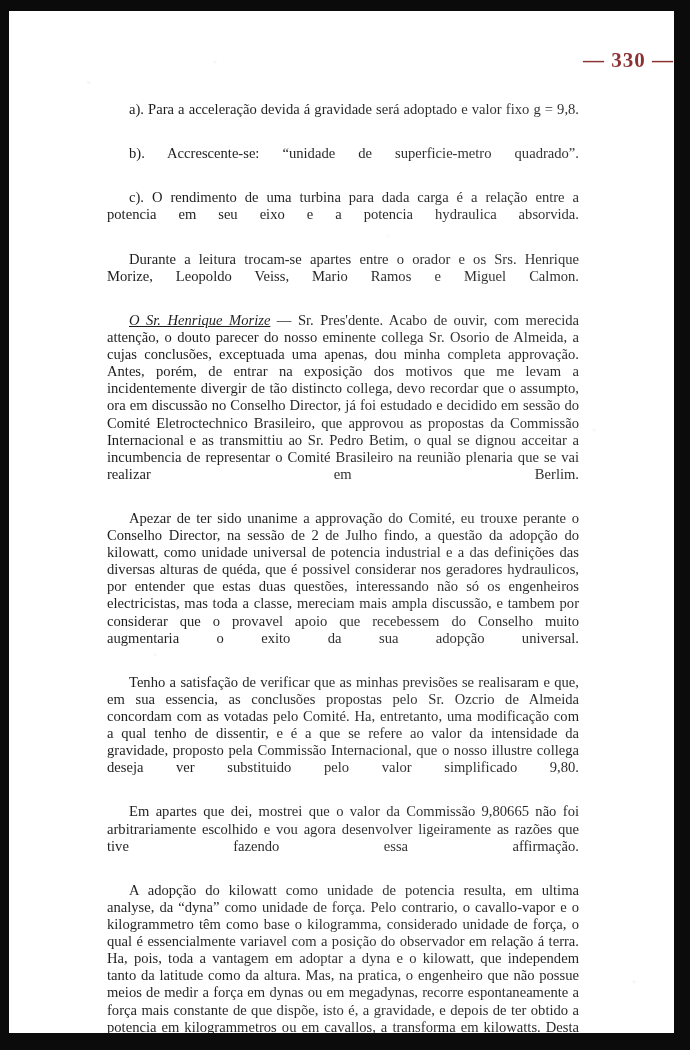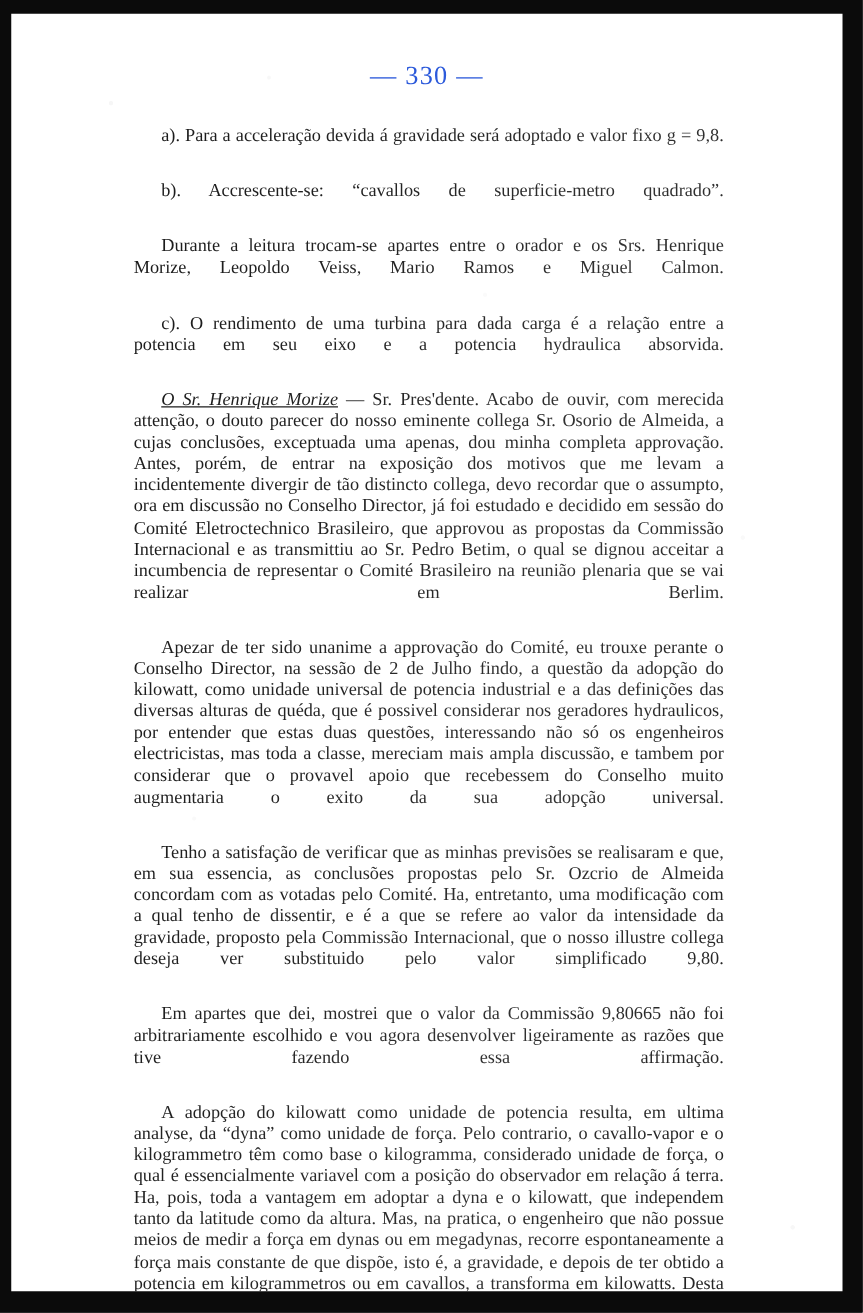--- a/index.html
+++ b/index.html
@@ -47,25 +47,25 @@
       radial-gradient(circle at 73% 78%, rgba(0,0,0,0.026) 0 1.3px, transparent 2px),
       radial-gradient(circle at 41% 91%, rgba(0,0,0,0.020) 0 1px, transparent 2px),
       radial-gradient(circle at 94% 95%, rgba(0,0,0,0.030) 0 1.5px, transparent 2px);
   }
 
   .folio {
     position: absolute;
     top: 37px;
     left: 0;
     width: 665px;
-    text-align: center;
+    text-align: right;
     font-size: 21px;
     letter-spacing: 1px;
-    color: #1d4ed8;
-    font-weight: 400;
+    color: #7f1d1d;
+    font-weight: 700;
     font-family: "Liberation Serif", "DejaVu Serif", serif;
   }
 
   .text-column {
     position: absolute;
     left: 88px;
     top: 80px;
     width: 492px;
   }
 
@@ -118,25 +118,25 @@
   <div class="page-sheet">
 
     <div class="paper-noise"></div>
 
     <div class="folio">— 330 —</div>
 
     <div class="text-column">
 
       <p class="para indent">a). Para a acceleração devida á gravidade será adoptado e valor fixo g = 9,8.</p>
 
-      <p class="para indent">b). Accrescente-se: “cavallos de superficie-metro quadrado”.</p>
+      <p class="para indent">b). Accrescente-se: “unidade de superficie-metro quadrado”.</p>
+
+      <p class="para indent">c). O rendimento de uma turbina para dada carga é a relação entre a potencia em seu eixo e a potencia hydraulica absorvida.</p>
 
       <p class="para indent">Durante a leitura trocam-se apartes entre o orador e os Srs. Henrique Morize, Leopoldo Veiss, Mario Ramos e Miguel Calmon.</p>
-
-      <p class="para indent">c). O rendimento de uma turbina para dada carga é a relação entre a potencia em seu eixo e a potencia hydraulica absorvida.</p>
 
       <p class="para indent"><em class="name">O Sr. Henrique Morize</em><span> — Sr. Pres'dente. Acabo de ouvir, com merecida attenção, o douto parecer do nosso eminente collega Sr. Osorio de Almeida, a cujas conclusões, exceptuada uma apenas, dou minha completa approvação. Antes, porém, de entrar na exposição dos motivos que me levam a incidentemente divergir de tão distincto collega, devo recordar que o assumpto, ora em discussão no Conselho Director, já foi estudado e decidido em sessão do Comité Eletroctechnico Brasileiro, que approvou as propostas da Commissão Internacional e as transmittiu ao Sr. Pedro Betim, o qual se dignou acceitar a incumbencia de representar o Comité Brasileiro na reunião plenaria que se vai realizar em Berlim.</span></p>
 
       <p class="para indent">Apezar de ter sido unanime a approvação do Comité, eu trouxe perante o Conselho Director, na sessão de 2 de Julho findo, a questão da adopção do kilowatt, como unidade universal de potencia industrial e a das definições das diversas alturas de quéda, que é possivel considerar nos geradores hydraulicos, por entender que estas duas questões, interessando não só os engenheiros electricistas, mas toda a classe, mereciam mais ampla discussão, e tambem por considerar que o provavel apoio que recebessem do Conselho muito augmentaria o exito da sua adopção universal.</p>
 
       <p class="para indent">Tenho a satisfação de verificar que as minhas previsões se realisaram e que, em sua essencia, as conclusões propostas pelo Sr. Ozcrio de Almeida concordam com as votadas pelo Comité. Ha, entretanto, uma modificação com a qual tenho de dissentir, e é a que se refere ao valor da intensidade da gravidade, proposto pela Commissão Internacional, que o nosso illustre collega deseja ver substituido pelo valor simplificado 9,80.</p>
 
       <p class="para indent">Em apartes que dei, mostrei que o valor da Commissão 9,80665 não foi arbitrariamente escolhido e vou agora desenvolver ligeiramente as razões que tive fazendo essa affirmação.</p>
 
       <p class="para indent nostretch">A adopção do kilowatt como unidade de potencia resulta, em ultima analyse, da “dyna” como unidade de força. Pelo contrario, o cavallo-vapor e o kilogrammetro têm como base o kilogramma, considerado unidade de força, o qual é essencialmente variavel com a posição do observador em relação á terra. Ha, pois, toda a vantagem em adoptar a dyna e o kilowatt, que independem tanto da latitude como da altura. Mas, na pratica, o engenheiro que não possue meios de medir a força em dynas ou em megadynas, recorre espontaneamente a força mais constante de que dispõe, isto é, a gravidade, e depois de ter obtido a potencia em kilogrammetros ou em cavallos, a transforma em kilowatts. Desta maneira, o valor de g, que se quiz expellir, torna a apparecer e, se se quizer que os calculos sejam exactos, dever-se-á. em cada caso, empregar o valor local de g. Querendo, porém, simplesmente avaliar a potencia das quédas hydraulicas</p>

